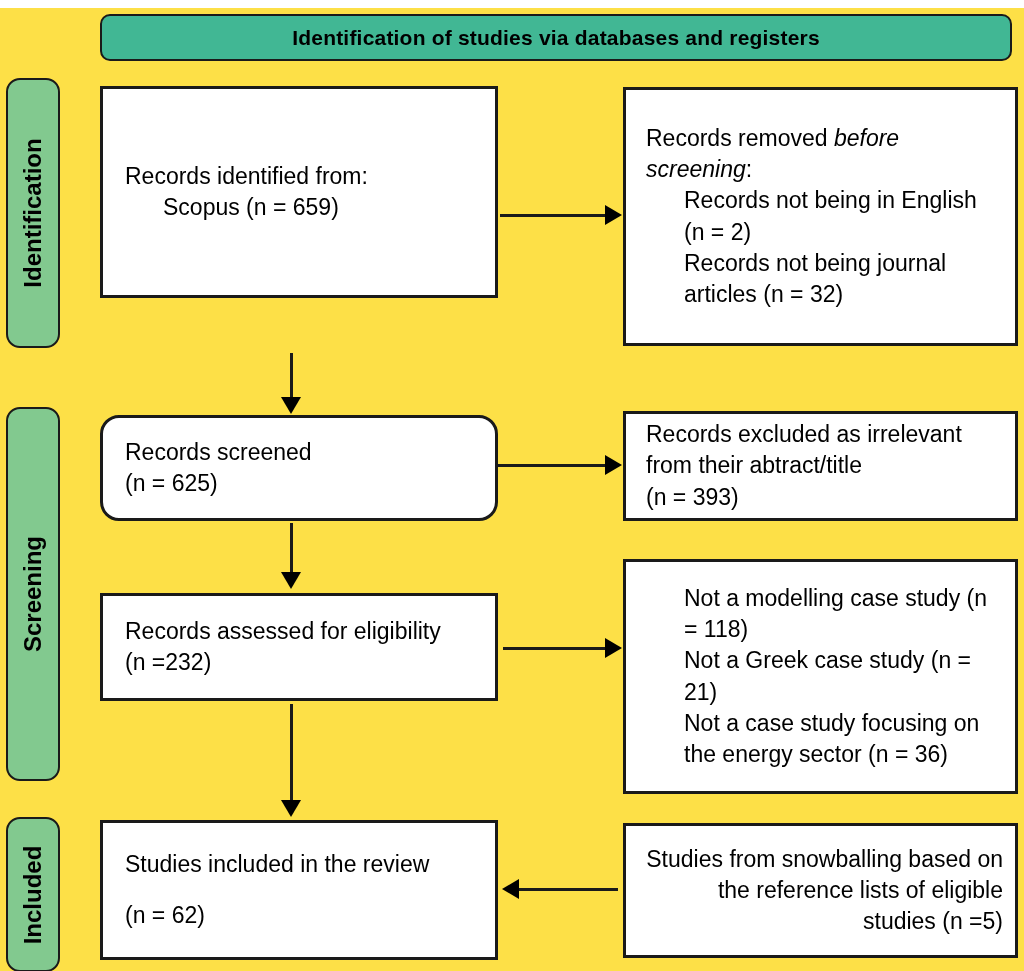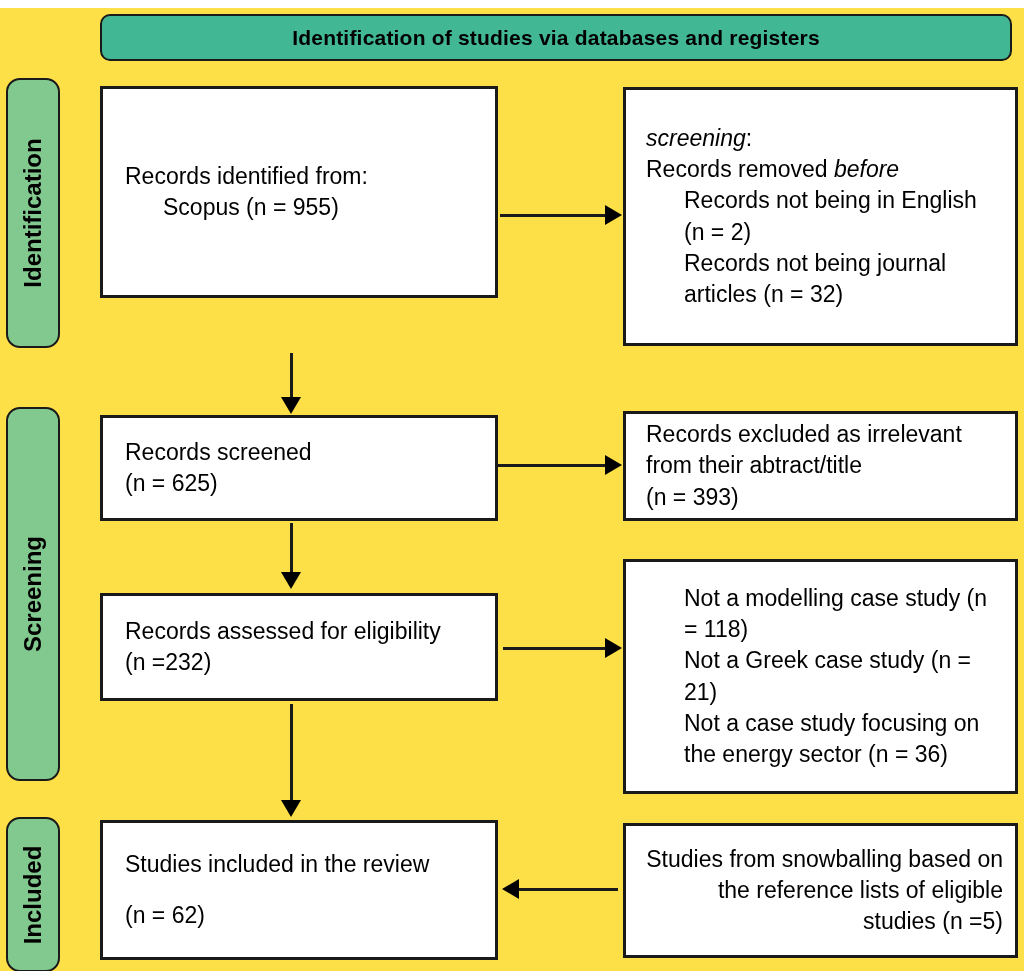--- a/index.html
+++ b/index.html
@@ -68,21 +68,21 @@
     font-size: 23px;
     line-height: 1.35;
   }
   .box-left  { left: 100px; width: 398px; padding: 0 16px 0 22px; }
   .box-right { left: 623px; width: 395px; padding: 0 12px 0 20px; }
   .indent { margin-left: 38px; }
   .it { font-style: italic; }
 
   .box-identified { top: 78px;  height: 212px; }
   .box-removed    { top: 79px;  height: 259px; }
-  .box-screened   { top: 407px; height: 106px; }
+  .box-screened   { top: 407px; height: 106px; border-radius: 19px; }
   .box-irrelevant { top: 403px; height: 110px; }
   .box-assessed   { top: 585px; height: 108px; }
   .box-excluded   { top: 551px; height: 235px; }
   .box-included   { top: 812px; height: 140px; gap: 20px; }
   .box-snowball   { top: 815px; height: 135px; text-align: right; }
 
   
   .hline { position: absolute; height: 2.5px; background: #1a1a1a; }
   .vline { position: absolute; width: 2.5px; background: #1a1a1a; }
   .head-right {
@@ -118,26 +118,26 @@
   </div>
   <div class="stage stage-screening">
     <span class="stage-text">Screening</span>
   </div>
   <div class="stage stage-included">
     <span class="stage-text">Included</span>
   </div>
 
   <div class="box box-left box-identified">
     <div>Records identified from:</div>
-    <div class="indent">Scopus (n = 955)</div>
+    <div class="indent">Scopus (n = 659)</div>
   </div>
 
   <div class="box box-right box-removed">
+    <div><span>Records removed </span><span class="it">before</span></div>
     <div><span class="it">screening</span><span>:</span></div>
-    <div><span>Records removed </span><span class="it">before</span></div>
     <div class="indent">Records not being in English (n = 2)</div>
     <div class="indent">Records not being journal articles (n = 32)</div>
   </div>
 
   <div class="box box-left box-screened">
     <div>Records screened</div>
     <div>(n = 625)</div>
   </div>
 
   <div class="box box-right box-irrelevant">

